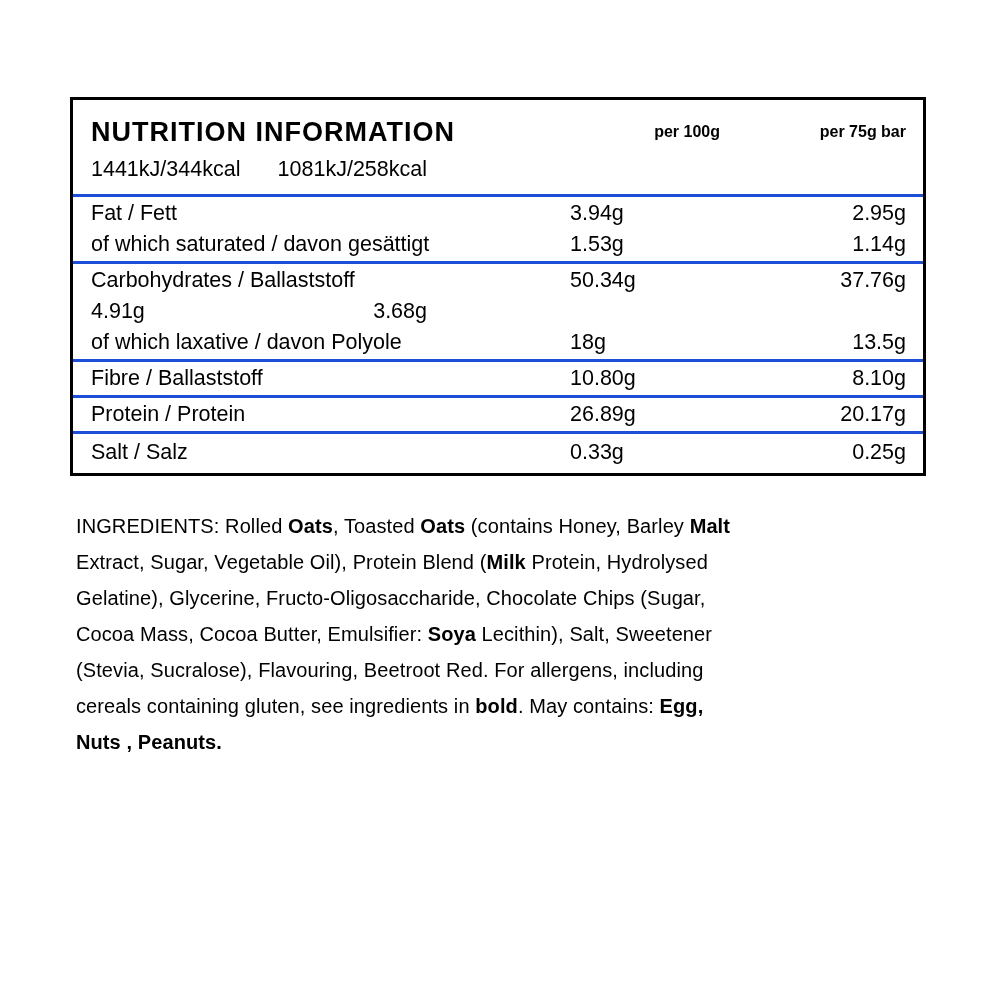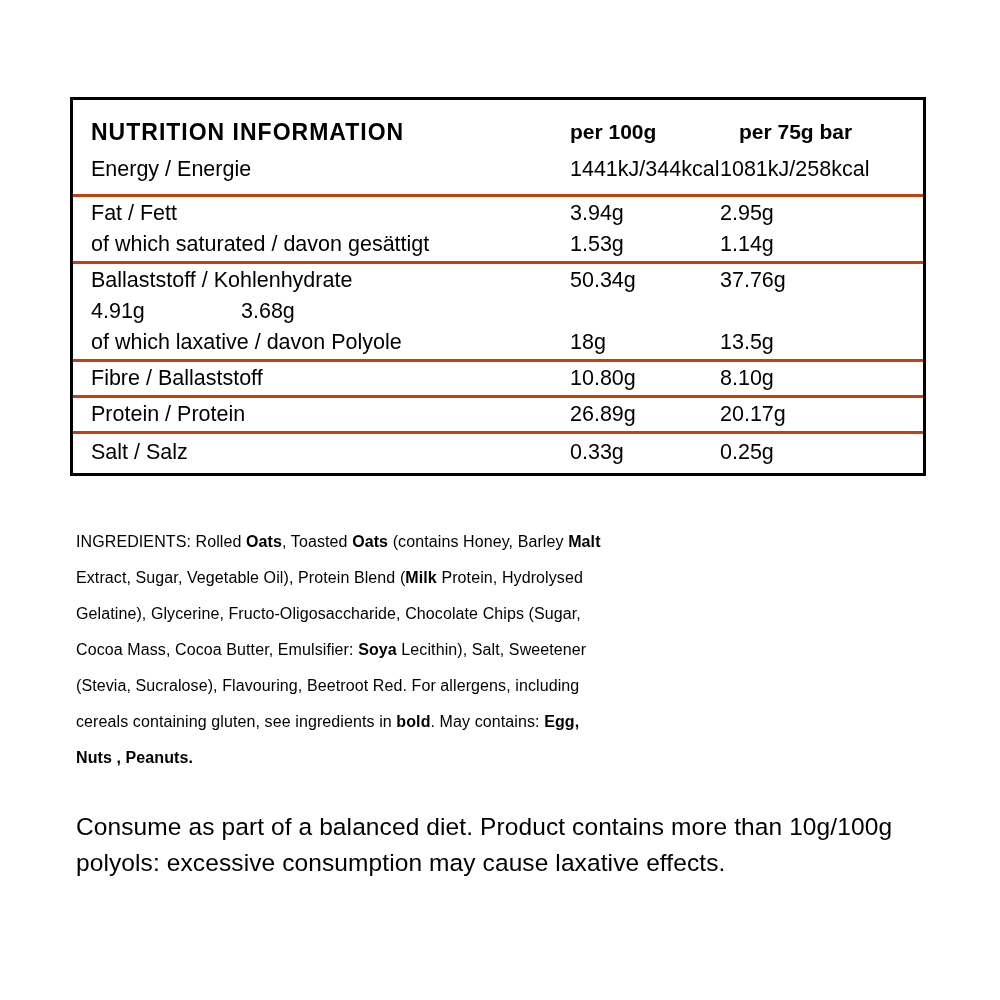--- a/index.html
+++ b/index.html
@@ -18,49 +18,49 @@
     position: absolute;
     left: 70px; top: 97px;
     width: 856px;
     border: 3px solid #000;
     background: #fff;
   }
   .thead { padding: 11px 17px 0 18px; }
   .title-row { display: flex; align-items: center; height: 42px; }
   .tbl-title {
     flex: 1;
-    font-size: 23px;
+    font-size: 27px;
     font-weight: bold;
     letter-spacing: 1px;
   }
-  .col-head { font-size: 21px; font-weight: bold; }
+  .col-head { font-size: 16px; font-weight: bold; text-align: right; }
   .col-head.c1 { width: 150px; }
   .col-head.c2 { width: 186px; padding-left: 19px; }
 
   .section { padding: 1px 0; }
-  .section + .section { border-top: 3px solid #c2410c; }
+  .section + .section { border-top: 3px solid #1d4ed8; }
   .section:first-child { padding-bottom: 9px; }
   .section:last-child { padding-bottom: 5px; padding-top: 3px; }
   .row {
     display: flex;
     align-items: center;
     height: 31px;
     padding: 0 17px 0 18px;
     font-size: 21.5px;
   }
   .cell-label { flex: 1; text-align: left; }
   .cell-per100 { width: 150px; text-align: left; }
-  .cell-per75 { width: 186px; text-align: left; }
+  .cell-per75 { width: 186px; text-align: right; }
 
   
   .ingredients {
     position: absolute;
-    left: 76px; top: 524px;
+    left: 76px; top: 508px;
     width: 860px;
-    font-size: 16px;
+    font-size: 20px;
     line-height: 36px;
     letter-spacing: 0.1px;
   }
   .advisory {
     position: absolute;
     left: 76px; top: 809px;
     width: 880px;
     font-size: 24.5px;
     line-height: 36px;
     letter-spacing: 0.1px;
@@ -76,40 +76,39 @@
     <div class="thead">
       <div class="title-row">
         <div class="tbl-title">NUTRITION INFORMATION</div>
         <div class="col-head c1">per 100g</div>
         <div class="col-head c2">per 75g bar</div>
       </div>
     </div>
     <div id="sections-root">
         <div class="section">
           <div class="row">
-            <div class="cell-label">Energy / Energie</div>
             <div class="cell-per100">1441kJ/344kcal</div>
             <div class="cell-per75">1081kJ/258kcal</div>
           </div>
         </div>
         <div class="section">
           <div class="row">
             <div class="cell-label">Fat / Fett</div>
             <div class="cell-per100">3.94g</div>
             <div class="cell-per75">2.95g</div>
           </div>
           <div class="row">
             <div class="cell-label">of which saturated / davon gesättigt</div>
             <div class="cell-per100">1.53g</div>
             <div class="cell-per75">1.14g</div>
           </div>
         </div>
         <div class="section">
           <div class="row">
-            <div class="cell-label">Ballaststoff / Kohlenhydrate</div>
+            <div class="cell-label">Carbohydrates / Ballaststoff</div>
             <div class="cell-per100">50.34g</div>
             <div class="cell-per75">37.76g</div>
           </div>
           <div class="row">
             <div class="cell-per100">4.91g</div>
             <div class="cell-per75">3.68g</div>
           </div>
           <div class="row">
             <div class="cell-label">of which laxative / davon Polyole</div>
             <div class="cell-per100">18g</div>
@@ -135,15 +134,14 @@
             <div class="cell-label">Salt / Salz</div>
             <div class="cell-per100">0.33g</div>
             <div class="cell-per75">0.25g</div>
           </div>
         </div>
       </div>
   </div>
 
   <p class="ingredients"><span>INGREDIENTS: Rolled </span><span class="b">Oats</span><span>, Toasted </span><span class="b">Oats</span><span> (contains Honey, Barley </span><span class="b">Malt</span><br><span>Extract, Sugar, Vegetable Oil), Protein Blend (</span><span class="b">Milk</span><span> Protein, Hydrolysed</span><br><span>Gelatine), Glycerine, Fructo-Oligosaccharide, Chocolate Chips (Sugar,</span><br><span>Cocoa Mass, Cocoa Butter, Emulsifier: </span><span class="b">Soya</span><span> Lecithin), Salt, Sweetener</span><br><span>(Stevia, Sucralose), Flavouring, Beetroot Red. For allergens, including</span><br><span>cereals containing gluten, see ingredients in </span><span class="b">bold</span><span>. May contains: </span><span class="b">Egg,</span><br><span class="b">Nuts , Peanuts.</span></p>
 
-  <p class="advisory"><span>Consume as part of a balanced diet. Product contains more than 10g/100g</span><br><span>polyols: excessive consumption may cause laxative effects.</span></p>
 
 </div>
 
 </body></html>

